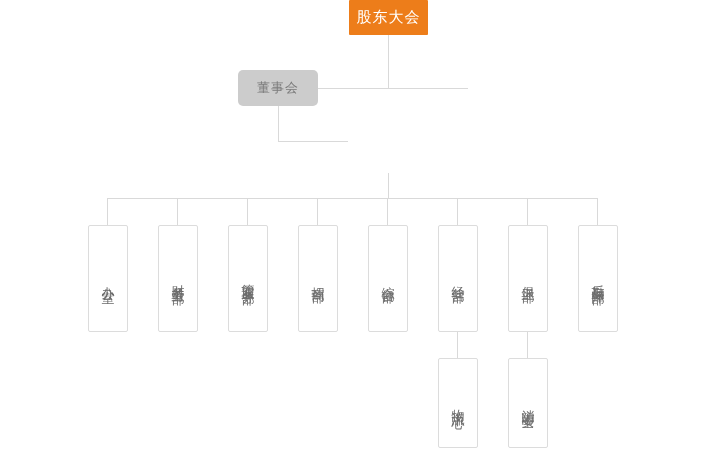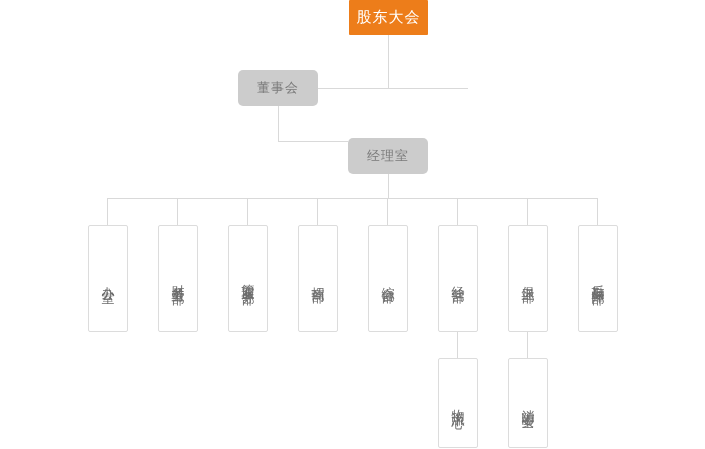--- a/index.html
+++ b/index.html
@@ -86,21 +86,20 @@
   <div class="ln v" style="left:597px;top:198px;height:27px;"></div>
 
   <div class="ln v" style="left:457px;top:332px;height:26px;"></div>
   <div class="ln v" style="left:527px;top:332px;height:26px;"></div>
 
   <div class="node root" style="left:349px;top:0px;width:79px;height:35px;">股东大会</div>
 
   <div class="node mid" style="left:238px;top:70px;width:80px;height:36px;">董事会</div>
 
 
-  <div class="node mid" style="left:348px;top:138px;width:80px;height:36px;">经理室</div>
 
   <div class="node leaf" style="left:88px;top:225px;width:40px;height:107px;">
     <span class="vtext">办公室</span>
   </div>
   <div class="node leaf" style="left:158px;top:225px;width:40px;height:107px;">
     <span class="vtext">财务劳工部</span>
   </div>
   <div class="node leaf" style="left:228px;top:225px;width:40px;height:107px;">
     <span class="vtext">管理服务部</span>
   </div>

